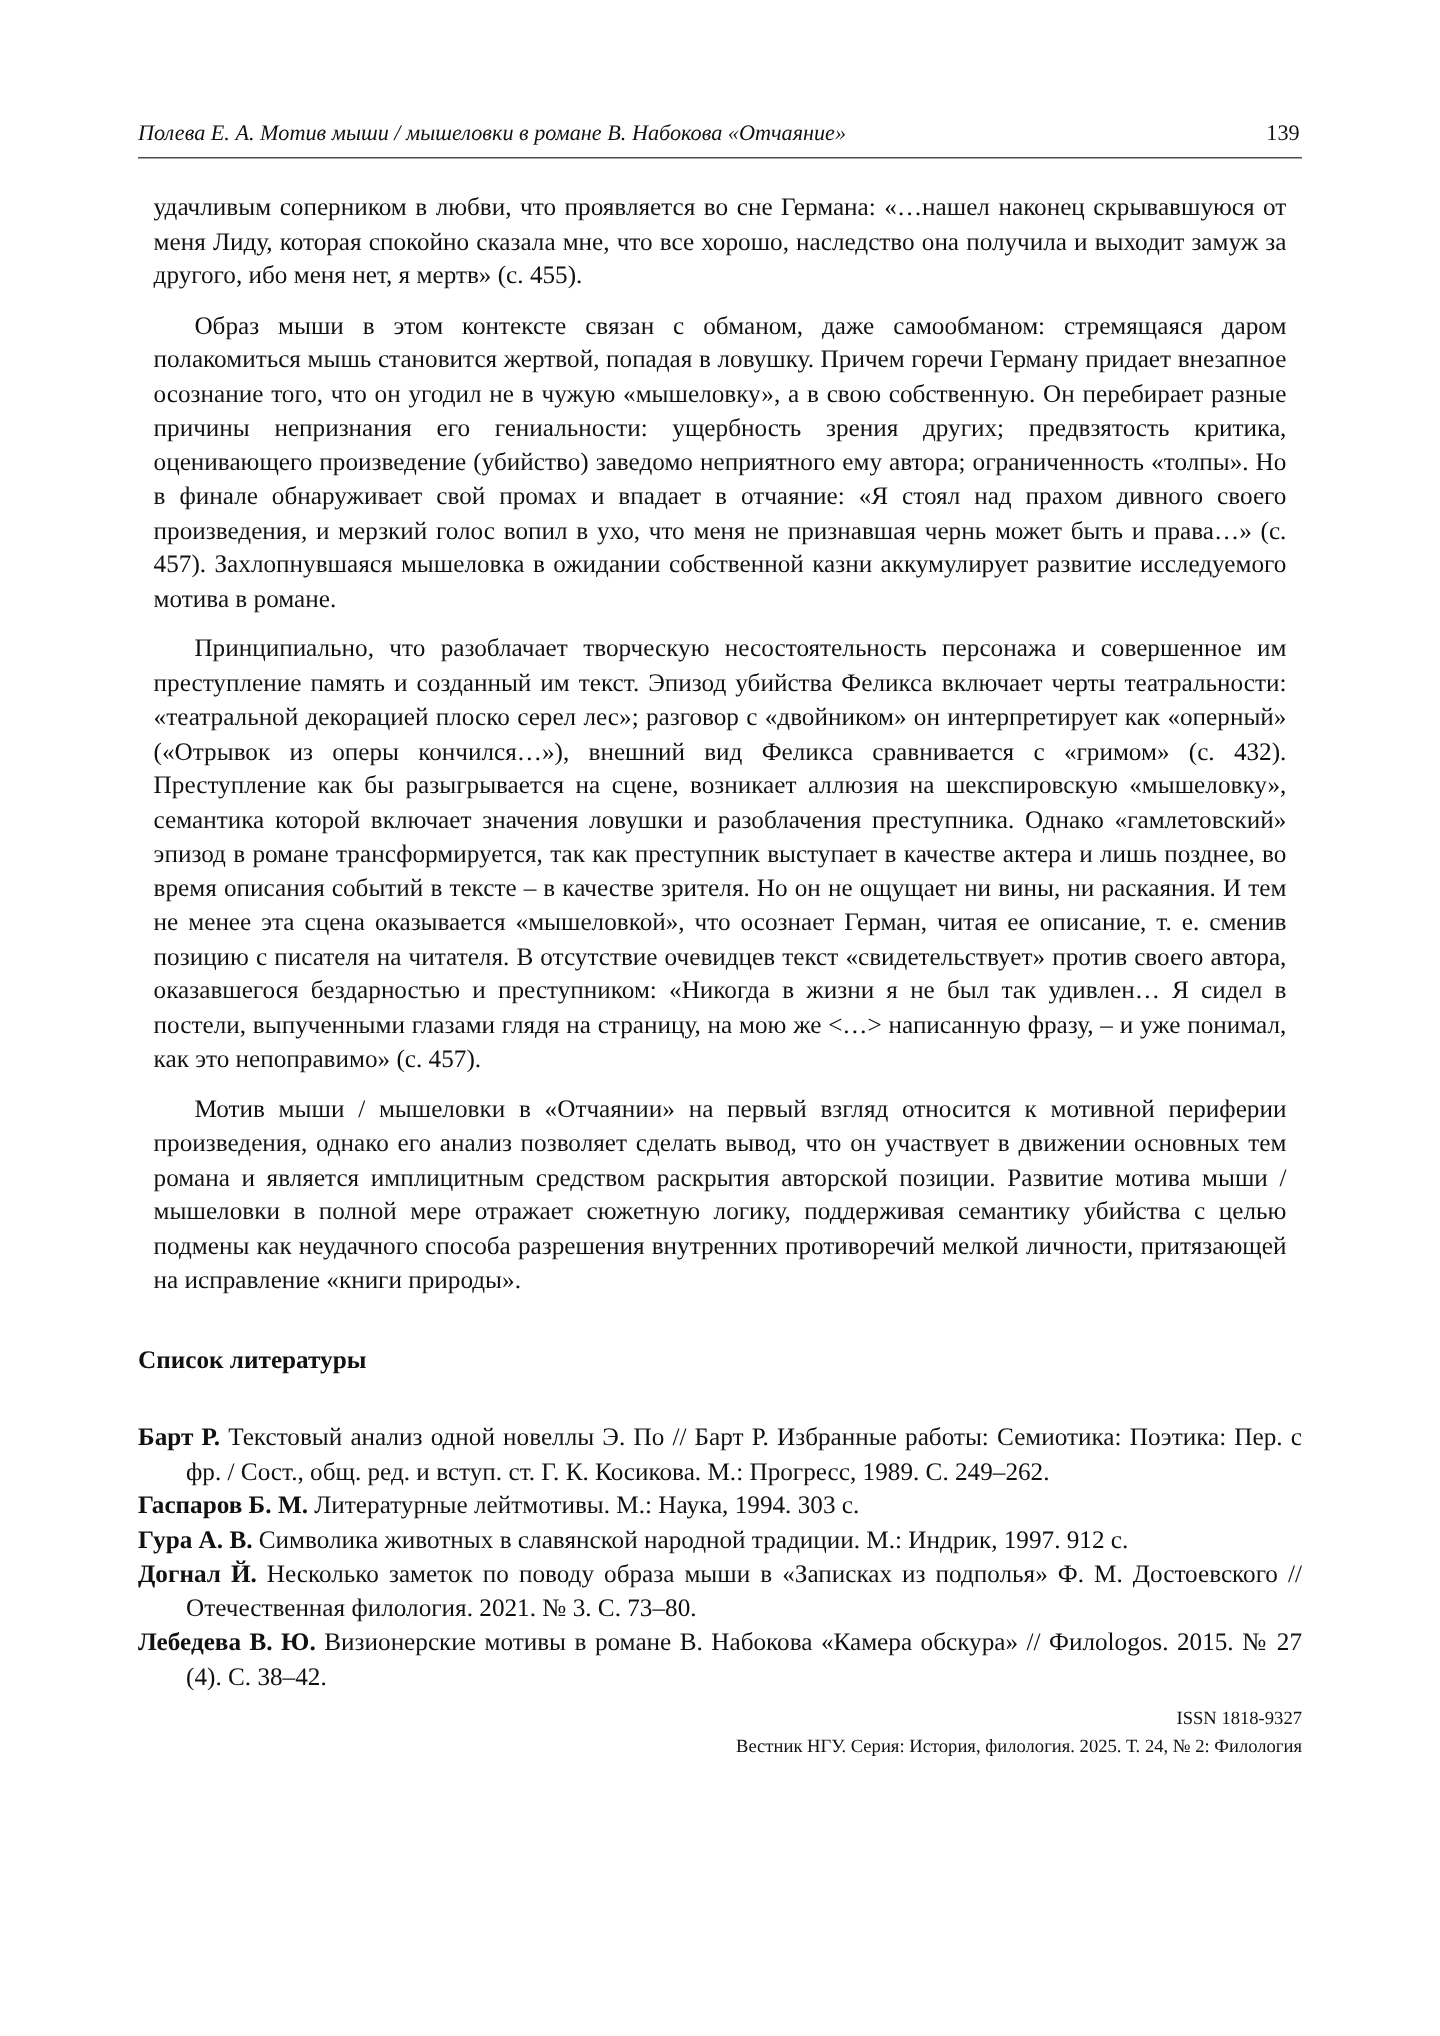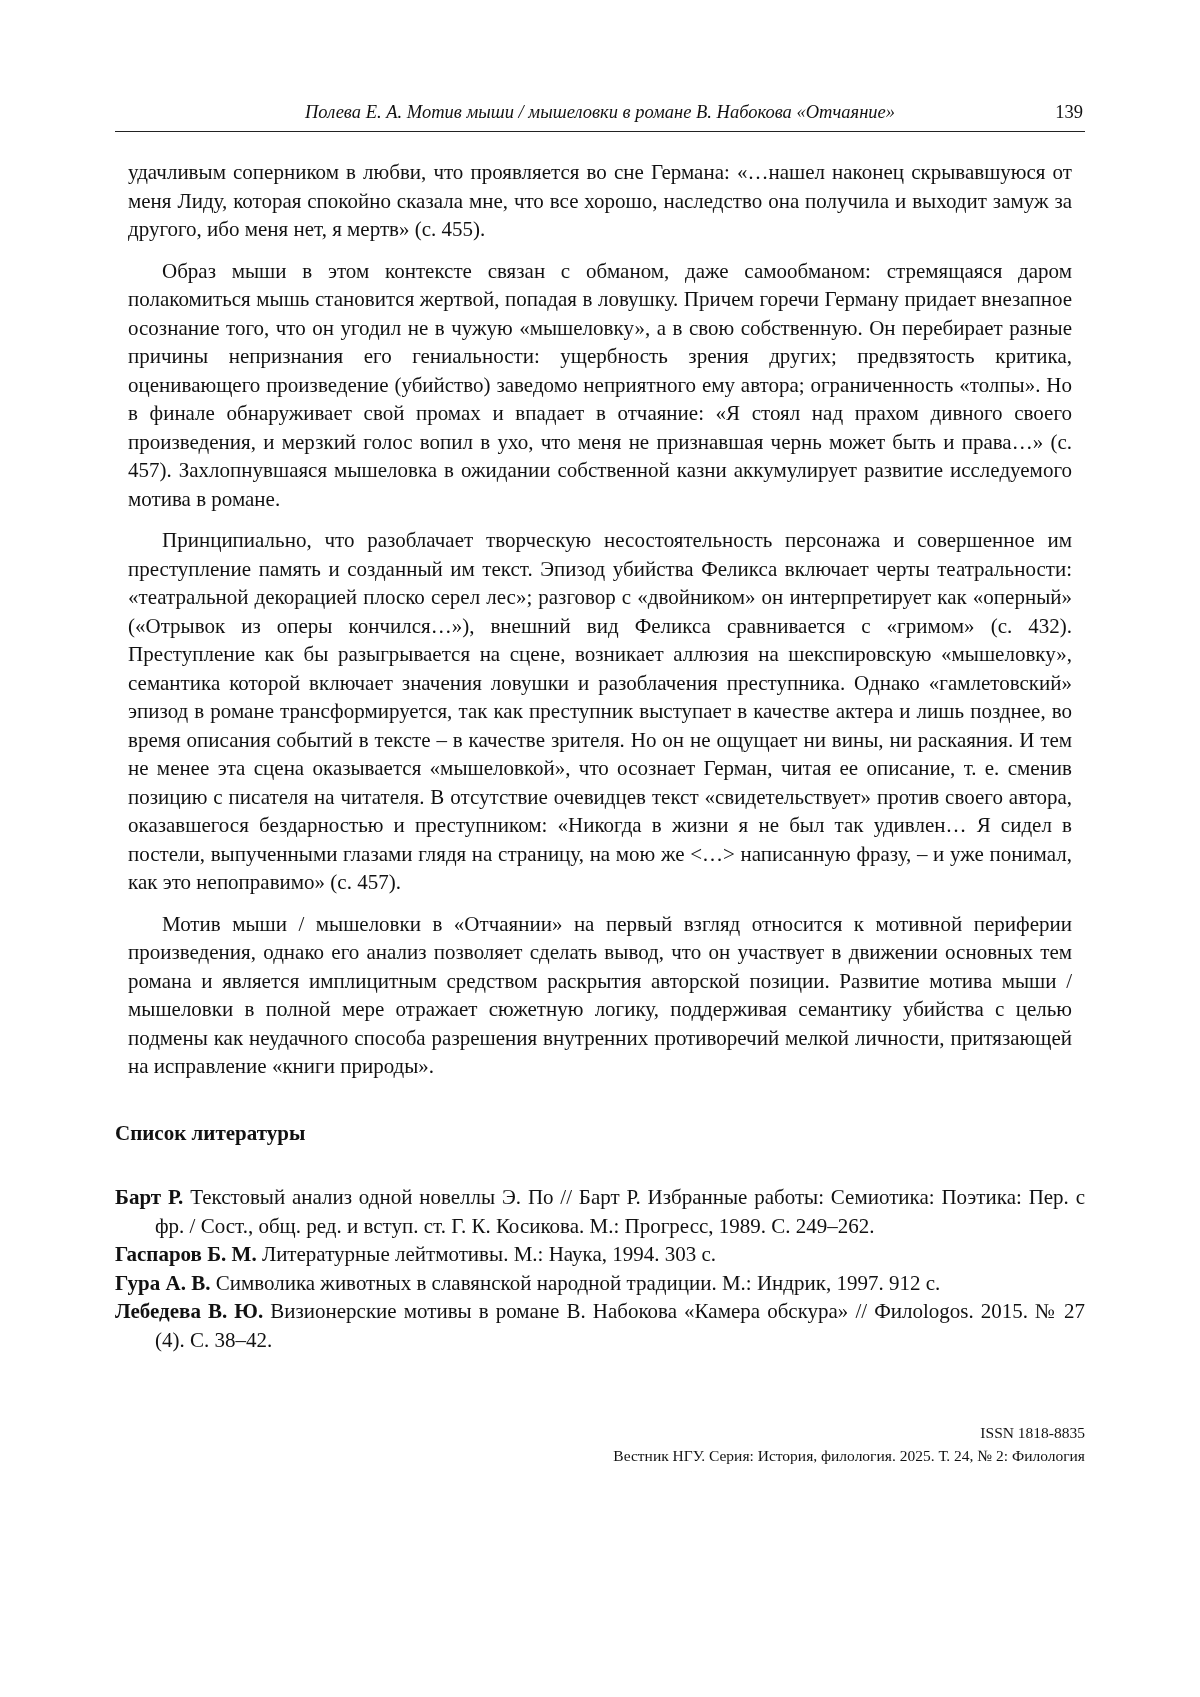--- a/index.html
+++ b/index.html
@@ -16,21 +16,20 @@
     position: relative;
     padding: 100px 115px 0 115px;
     overflow: hidden;
   }
 
   .running-head {
     position: relative;
     font-style: italic;
     font-size: 18.5px;
     line-height: 24px;
-    text-align: center;
     padding-bottom: 7px;
     border-bottom: 1.3px solid #222222;
     margin-bottom: 26px;
   }
   .rh-page {
     position: absolute;
     right: 2px;
     top: 0;
     font-style: normal;
   }
@@ -83,21 +82,22 @@
     <p class="para">Принципиально, что разоблачает творческую несостоятельность персонажа и совершенное им преступление память и созданный им текст. Эпизод убийства Феликса включает черты театральности: «театральной декорацией плоско серел лес»; разговор с «двойником» он интерпретирует как «оперный» («Отрывок из оперы кончился…»), внешний вид Феликса сравнивается с «гримом» (с. 432). Преступление как бы разыгрывается на сцене, возникает аллюзия на шекспировскую «мышеловку», семантика которой включает значения ловушки и разоблачения преступника. Однако «гамлетовский» эпизод в романе трансформируется, так как преступник выступает в качестве актера и лишь позднее, во время описания событий в тексте – в качестве зрителя. Но он не ощущает ни вины, ни раскаяния. И тем не менее эта сцена оказывается «мышеловкой», что осознает Герман, читая ее описание, т. е. сменив позицию с писателя на читателя. В отсутствие очевидцев текст «свидетельствует» против своего автора, оказавшегося бездарностью и преступником: «Никогда в жизни я не был так удивлен… Я сидел в постели, выпученными глазами глядя на страницу, на мою же &lt;…&gt; написанную фразу, – и уже понимал, как это непоправимо» (с. 457).</p>
     <p class="para">Мотив мыши / мышеловки в «Отчаянии» на первый взгляд относится к мотивной периферии произведения, однако его анализ позволяет сделать вывод, что он участвует в движении основных тем романа и является имплицитным средством раскрытия авторской позиции. Развитие мотива мыши / мышеловки в полной мере отражает сюжетную логику, поддерживая семантику убийства с целью подмены как неудачного способа разрешения внутренних противоречий мелкой личности, притязающей на исправление «книги природы».</p>
   </div>
 
   <h2 class="refs-heading">Список литературы</h2>
 
   <div class="refs">
     <p class="ref"><span class="ref-author">Барт Р.</span> <span>Текстовый анализ одной новеллы Э. По // Барт Р. Избранные работы: Семиотика: Поэтика: Пер. с фр. / Сост., общ. ред. и вступ. ст. Г. К. Косикова. М.: Прогресс, 1989. С. 249–262.</span></p>
     <p class="ref"><span class="ref-author">Гаспаров Б. М.</span> <span>Литературные лейтмотивы. М.: Наука, 1994. 303 с.</span></p>
     <p class="ref"><span class="ref-author">Гура А. В.</span> <span>Символика животных в славянской народной традиции. М.: Индрик, 1997. 912 с.</span></p>
+    <p class="ref"><span class="ref-author">Догнал Й.</span> <span>Несколько заметок по поводу образа мыши в «Записках из подполья» Ф. М. Достоевского // Отечественная филология. 2021. № 3. С. 73–80.</span></p>
     <p class="ref"><span class="ref-author">Лебедева В. Ю.</span> <span>Визионерские мотивы в романе В. Набокова «Камера обскура» // Филоlogos. 2015. № 27 (4). С. 38–42.</span></p>
   </div>
 
   <div class="page-footer">
-    <div>ISSN 1818-8835</div>
+    <div>ISSN 1818-9327</div>
     <div>Вестник НГУ. Серия: История, филология. 2025. Т. 24, № 2: Филология</div>
   </div>
 
 </div>
 
 </body></html>

